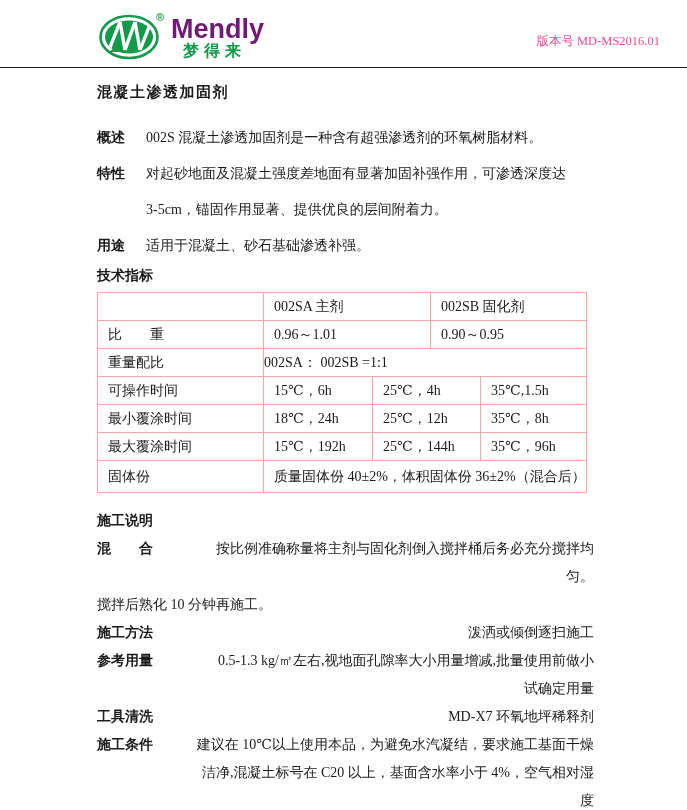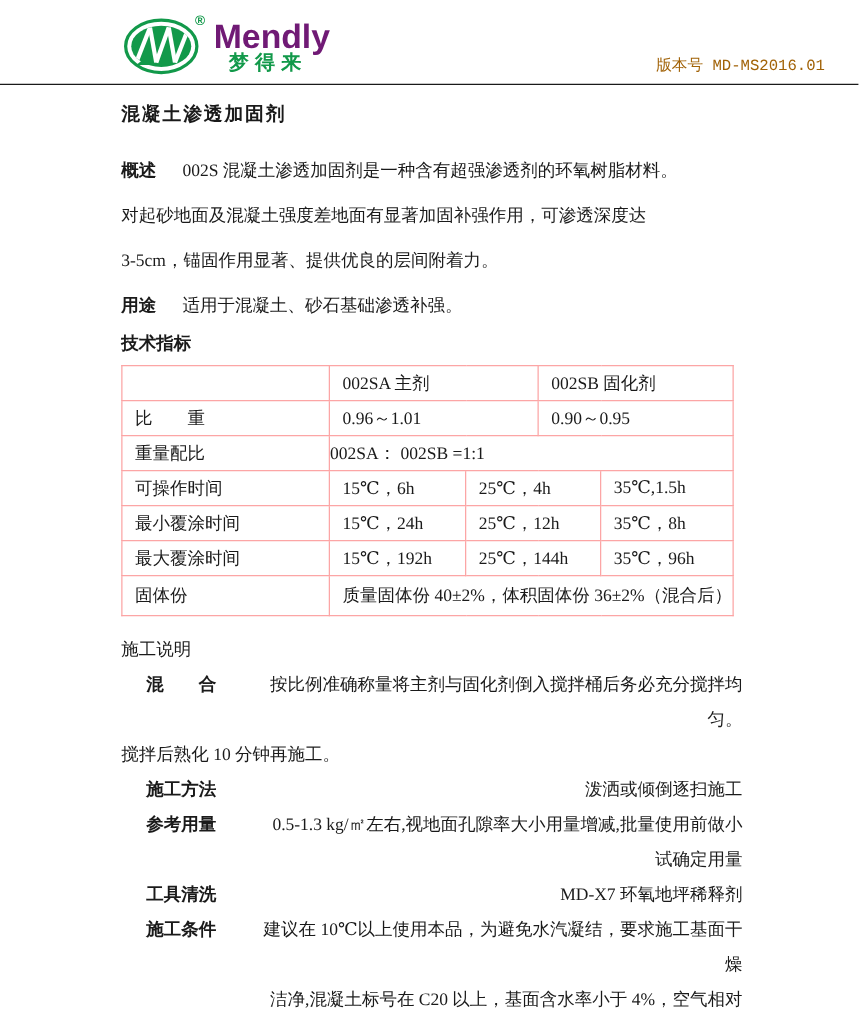--- a/index.html
+++ b/index.html
@@ -45,24 +45,23 @@
     font-weight: 700;
     font-size: 16px;
     line-height: 18px;
     color: #12994a;
     letter-spacing: 5px;
     margin-left: 12px;
   }
   .version {
     position: absolute;
     right: 27px;
-    top: 44px;
+    top: 33px;
     font-size: 12.5px;
-    color: #a16207;
-    font-family: Liberation Mono, monospace;
+    color: #ec4899;
   }
   .rule {
     position: absolute;
     left: 0; right: 0; top: 67px;
     border: none;
     border-top: 1.6px solid #1a1a1a;
   }
 
   
   .content {
@@ -98,22 +97,22 @@
     padding: 0 0 0 10px;
     font-weight: 400;
     text-align: left;
     vertical-align: middle;
     white-space: nowrap;
     overflow: hidden;
   }
   table.spec td.center { text-align: left; padding-left: 0; }
 
   
-  .cons-heading { font-weight: 400; margin-top: 14px; line-height: 28px; }
-  .cons-para { display: flex; line-height: 28px; margin-left: 20px; }
+  .cons-heading { font-weight: 700; margin-top: 14px; line-height: 28px; }
+  .cons-para { display: flex; line-height: 28px; }
   .cons-label { font-weight: 700; width: 93px; flex: none; }
   .cons-body { flex: 1; text-align: right; }
   .cons-line { line-height: 28px; }
 </style>
 </head>
 <body>
 
 <div class="page">
 
   <div class="logo">
@@ -147,20 +146,21 @@
 
   <main class="content">
     <h1 class="title">混凝土渗透加固剂</h1>
 
     <div class="sec-para">
       <span class="sec-label">概述</span>
       <span class="sec-body">002S 混凝土渗透加固剂是一种含有超强渗透剂的环氧树脂材料。</span>
     </div>
 
     <div class="sec-para">
+      <span class="sec-label">特性</span>
       <span class="sec-body">
         <span style="display:block">对起砂地面及混凝土强度差地面有显著加固补强作用，可渗透深度达</span>
         <span style="display:block">3-5cm，锚固作用显著、提供优良的层间附着力。</span>
       </span>
     </div>
 
     <div class="sec-para">
       <span class="sec-label">用途</span>
       <span class="sec-body">适用于混凝土、砂石基础渗透补强。</span>
     </div>
@@ -191,21 +191,21 @@
         <td colspan="4" class="center">002SA： 002SB =1:1</td>
       </tr>
       <tr>
         <td>可操作时间</td>
         <td>15℃，6h</td>
         <td colspan="2">25℃，4h</td>
         <td>35℃,1.5h</td>
       </tr>
       <tr>
         <td>最小覆涂时间</td>
-        <td>15℃，24h</td>
+        <td>18℃，24h</td>
         <td colspan="2">25℃，12h</td>
         <td>35℃，8h</td>
       </tr>
       <tr>
         <td>最大覆涂时间</td>
         <td>15℃，192h</td>
         <td colspan="2">25℃，144h</td>
         <td>35℃，96h</td>
       </tr>
       <tr style="height:32px">

